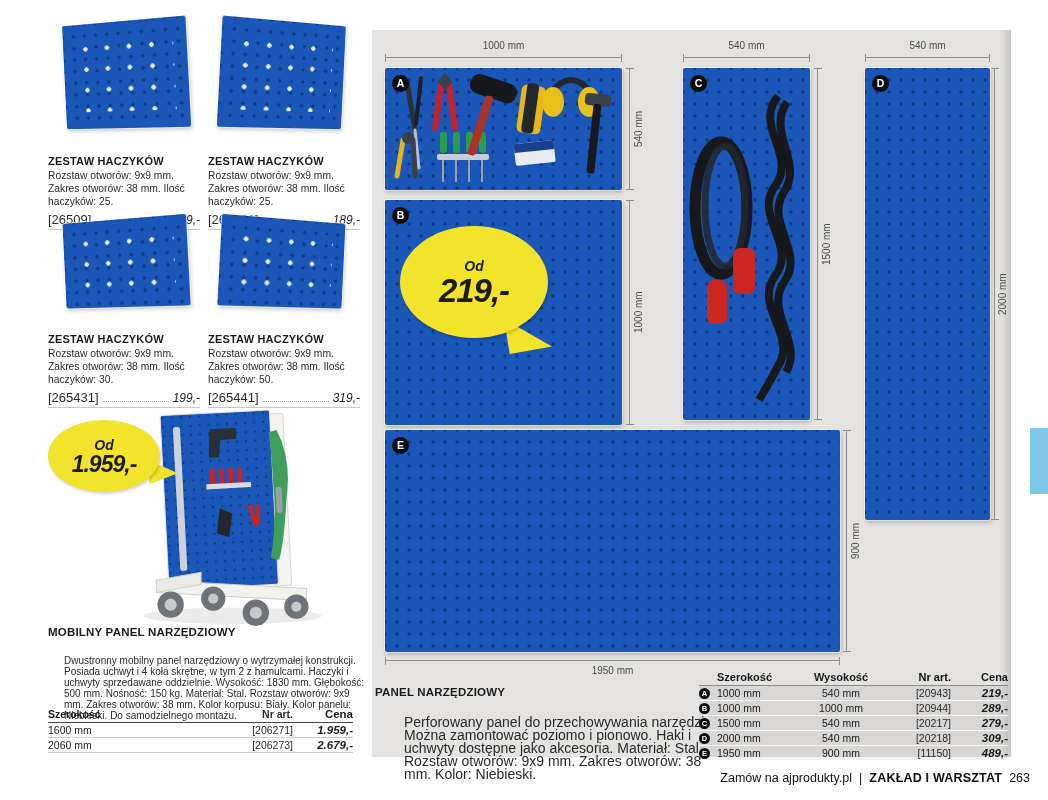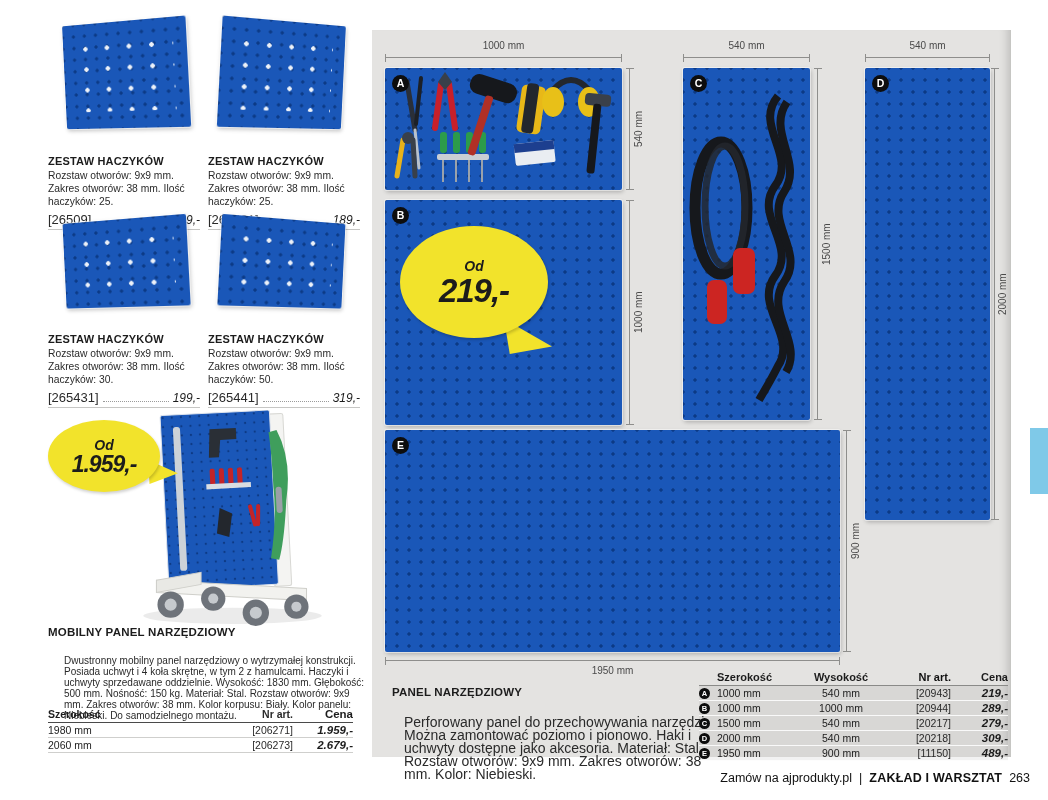--- a/index.html
+++ b/index.html
@@ -188,21 +188,21 @@
 <div class="sec-title" style="left:48px;top:626px;">MOBILNY PANEL NARZĘDZIOWY</div>
 <p class="sec-desc" style="left:48px;top:639px;width:307px;font-size:10px;line-height:11px;">Dwustronny mobilny panel narzędziowy o wytrzymałej konstrukcji. Posiada uchwyt i 4 koła skrętne, w tym 2 z hamulcami. Haczyki i uchwyty sprzedawane oddzielnie. Wysokość: 1830 mm. Głębokość: 500 mm. Nośność: 150 kg. Materiał: Stal. Rozstaw otworów: 9x9 mm. Zakres otworów: 38 mm. Kolor korpusu: Biały. Kolor panelu: Niebieski. Do samodzielnego montażu.</p>
 
 <div class="ltable">
   <div class="hdr">
     <span class="c1">Szerokość</span>
     <span class="c2">Nr art.</span>
     <span class="c3" style="font-style:normal;">Cena</span>
   </div>
   <div class="trow">
-    <span class="c1">1980 mm</span>
+    <span class="c1">1600 mm</span>
     <span class="c2">[206271]</span>
     <span class="c3">1.959,-</span>
   </div>
   <div class="trow">
     <span class="c1">2060 mm</span>
     <span class="c2">[206273]</span>
     <span class="c3">2.679,-</span>
   </div>
 </div>
 
@@ -298,21 +298,21 @@
   <div class="vdim-label" style="left:625px;top:38px;height:452px;">2000 mm</div>
 
   <div class="pegboard abs" style="left:13px;top:400px;width:455px;height:222px;">
     <div class="badge">E</div>
   </div>
   <div class="dim-v" style="left:474px;top:400px;height:222px;"></div>
   <div class="vdim-label" style="left:478px;top:400px;height:222px;">900 mm</div>
   <div class="dim-h" style="left:13px;top:630px;width:455px;"></div>
   <div class="hdim-label" style="left:13px;top:635px;width:455px;">1950 mm</div>
 
-  <div class="sec-title" style="left:20px;top:656px;position:absolute;">PANEL NARZĘDZIOWY</div>
+  <div class="sec-title" style="left:3px;top:656px;position:absolute;">PANEL NARZĘDZIOWY</div>
   <p class="sec-desc" style="left:16px;top:670px;width:305px;font-size:14px;line-height:13px;">Perforowany panel do przechowywania narzędzi. Można zamontować poziomo i pionowo. Haki i uchwyty dostępne jako akcesoria. Materiał: Stal. Rozstaw otworów: 9x9 mm. Zakres otworów: 38 mm. Kolor: Niebieski.</p>
 
   <div class="rtable">
     <div class="hdr">
       <span class="cb"></span>
       <span class="cs">Szerokość</span>
       <span class="cw">Wysokość</span>
       <span class="cn" style="color:#111;">Nr art.</span>
       <span class="cc" style="font-style:normal;font-size:11px;">Cena</span>
     </div>

